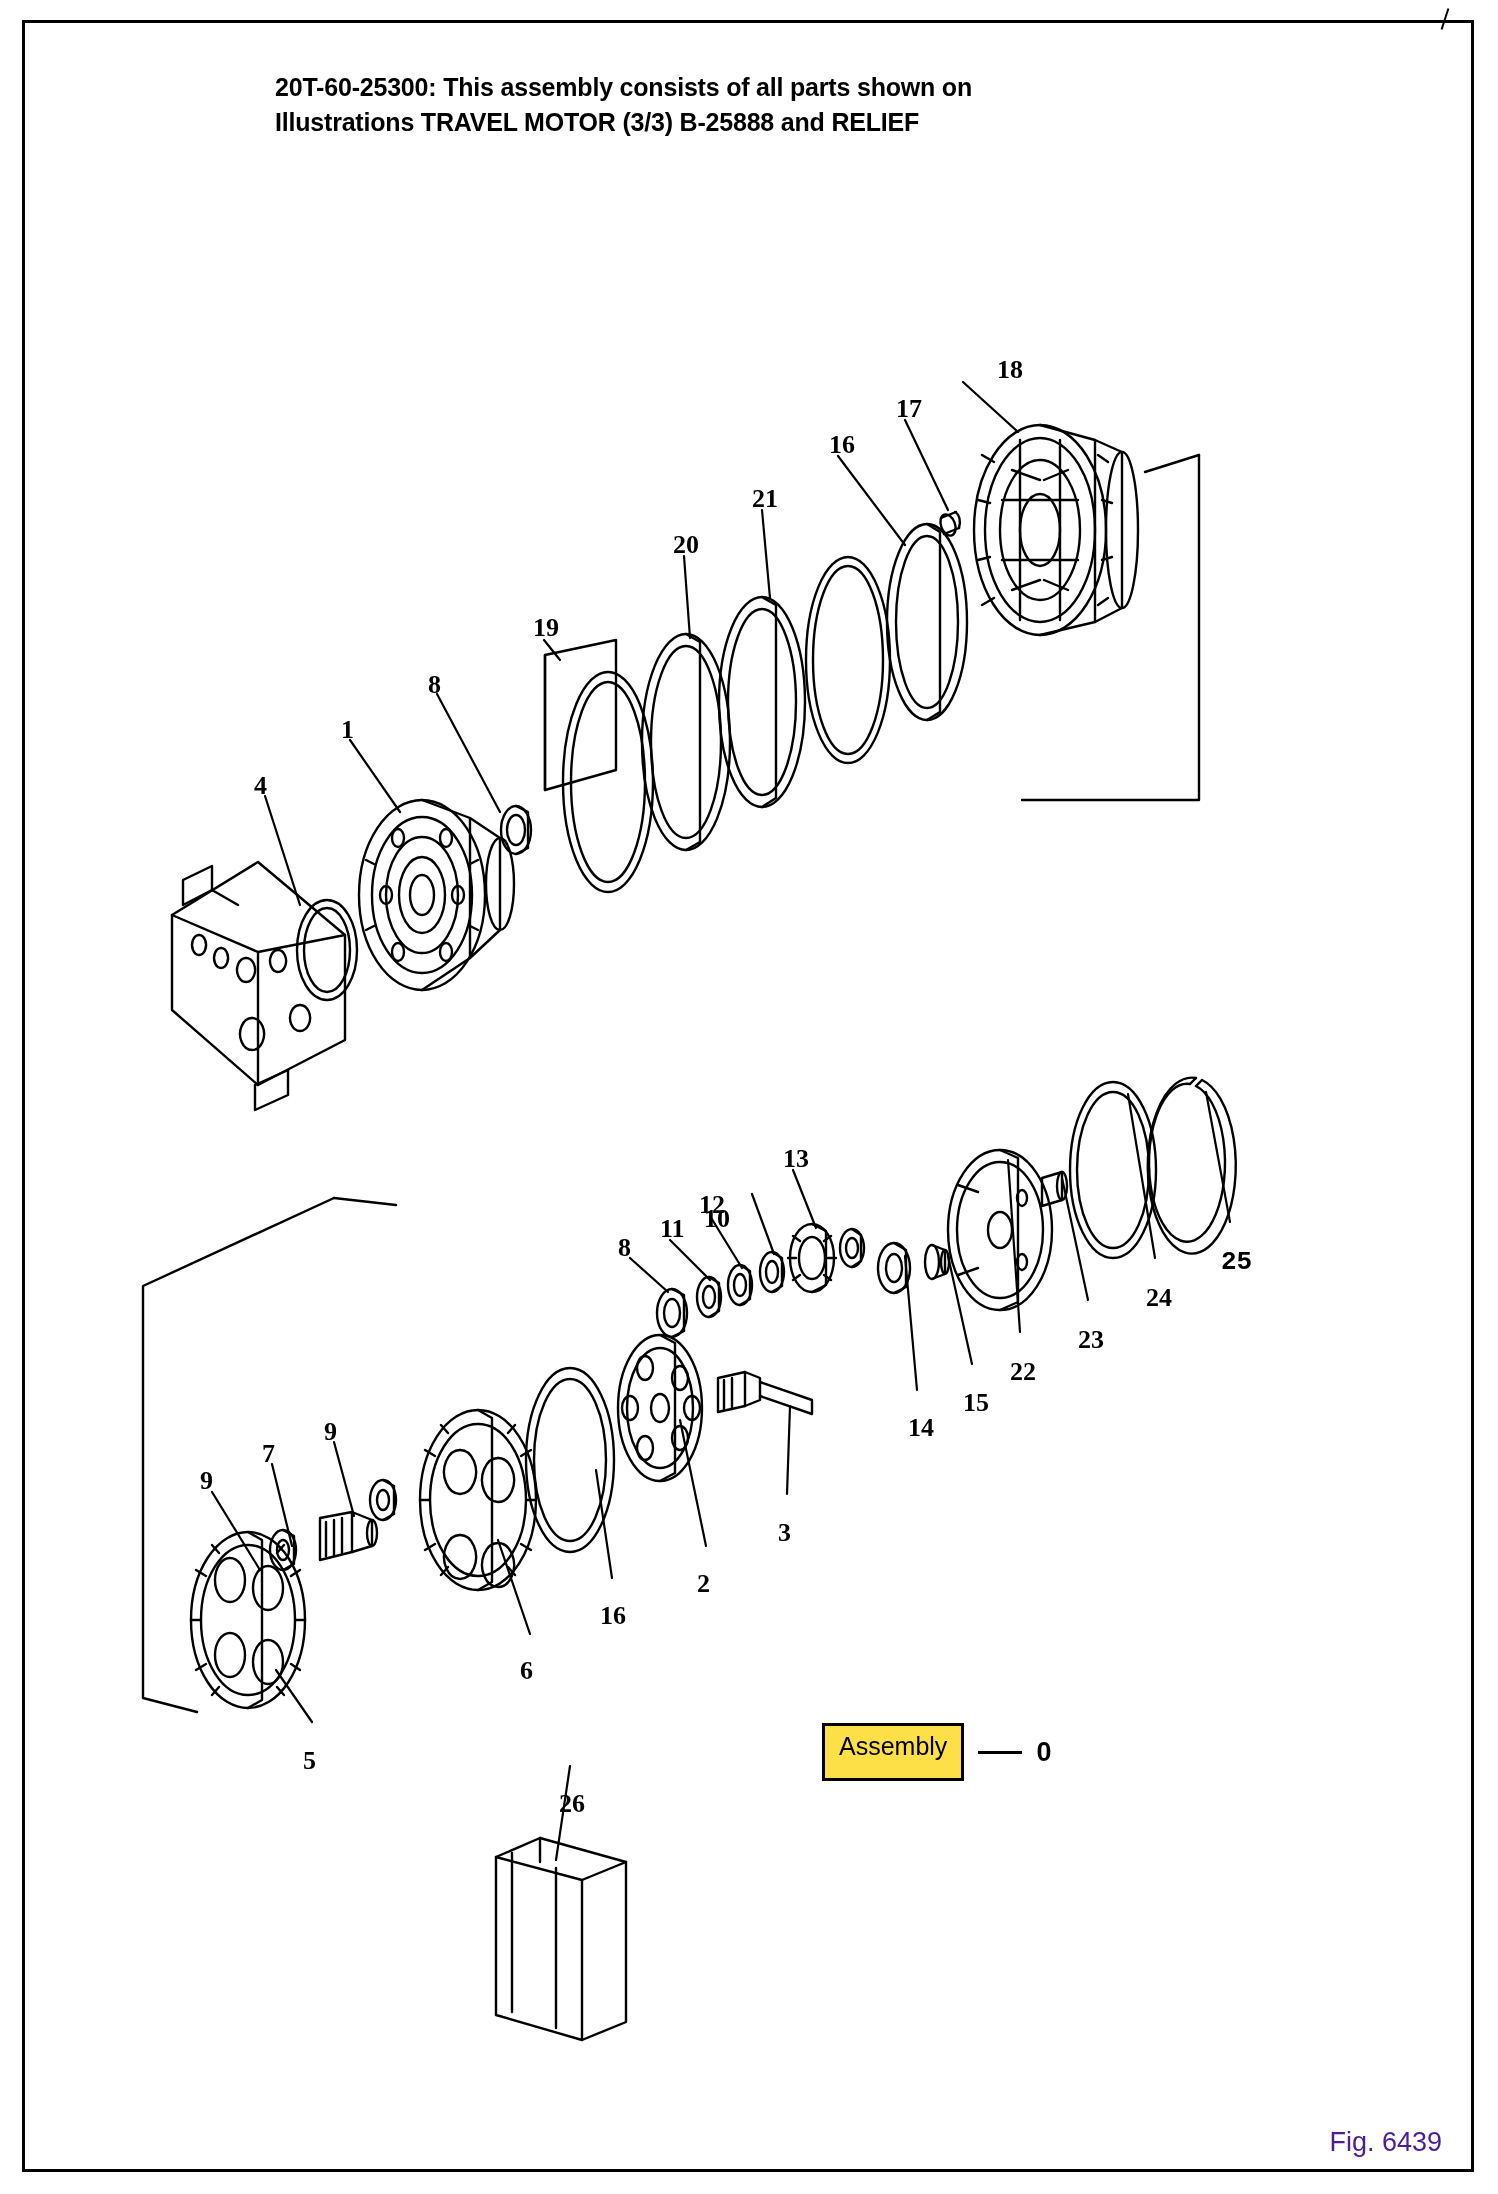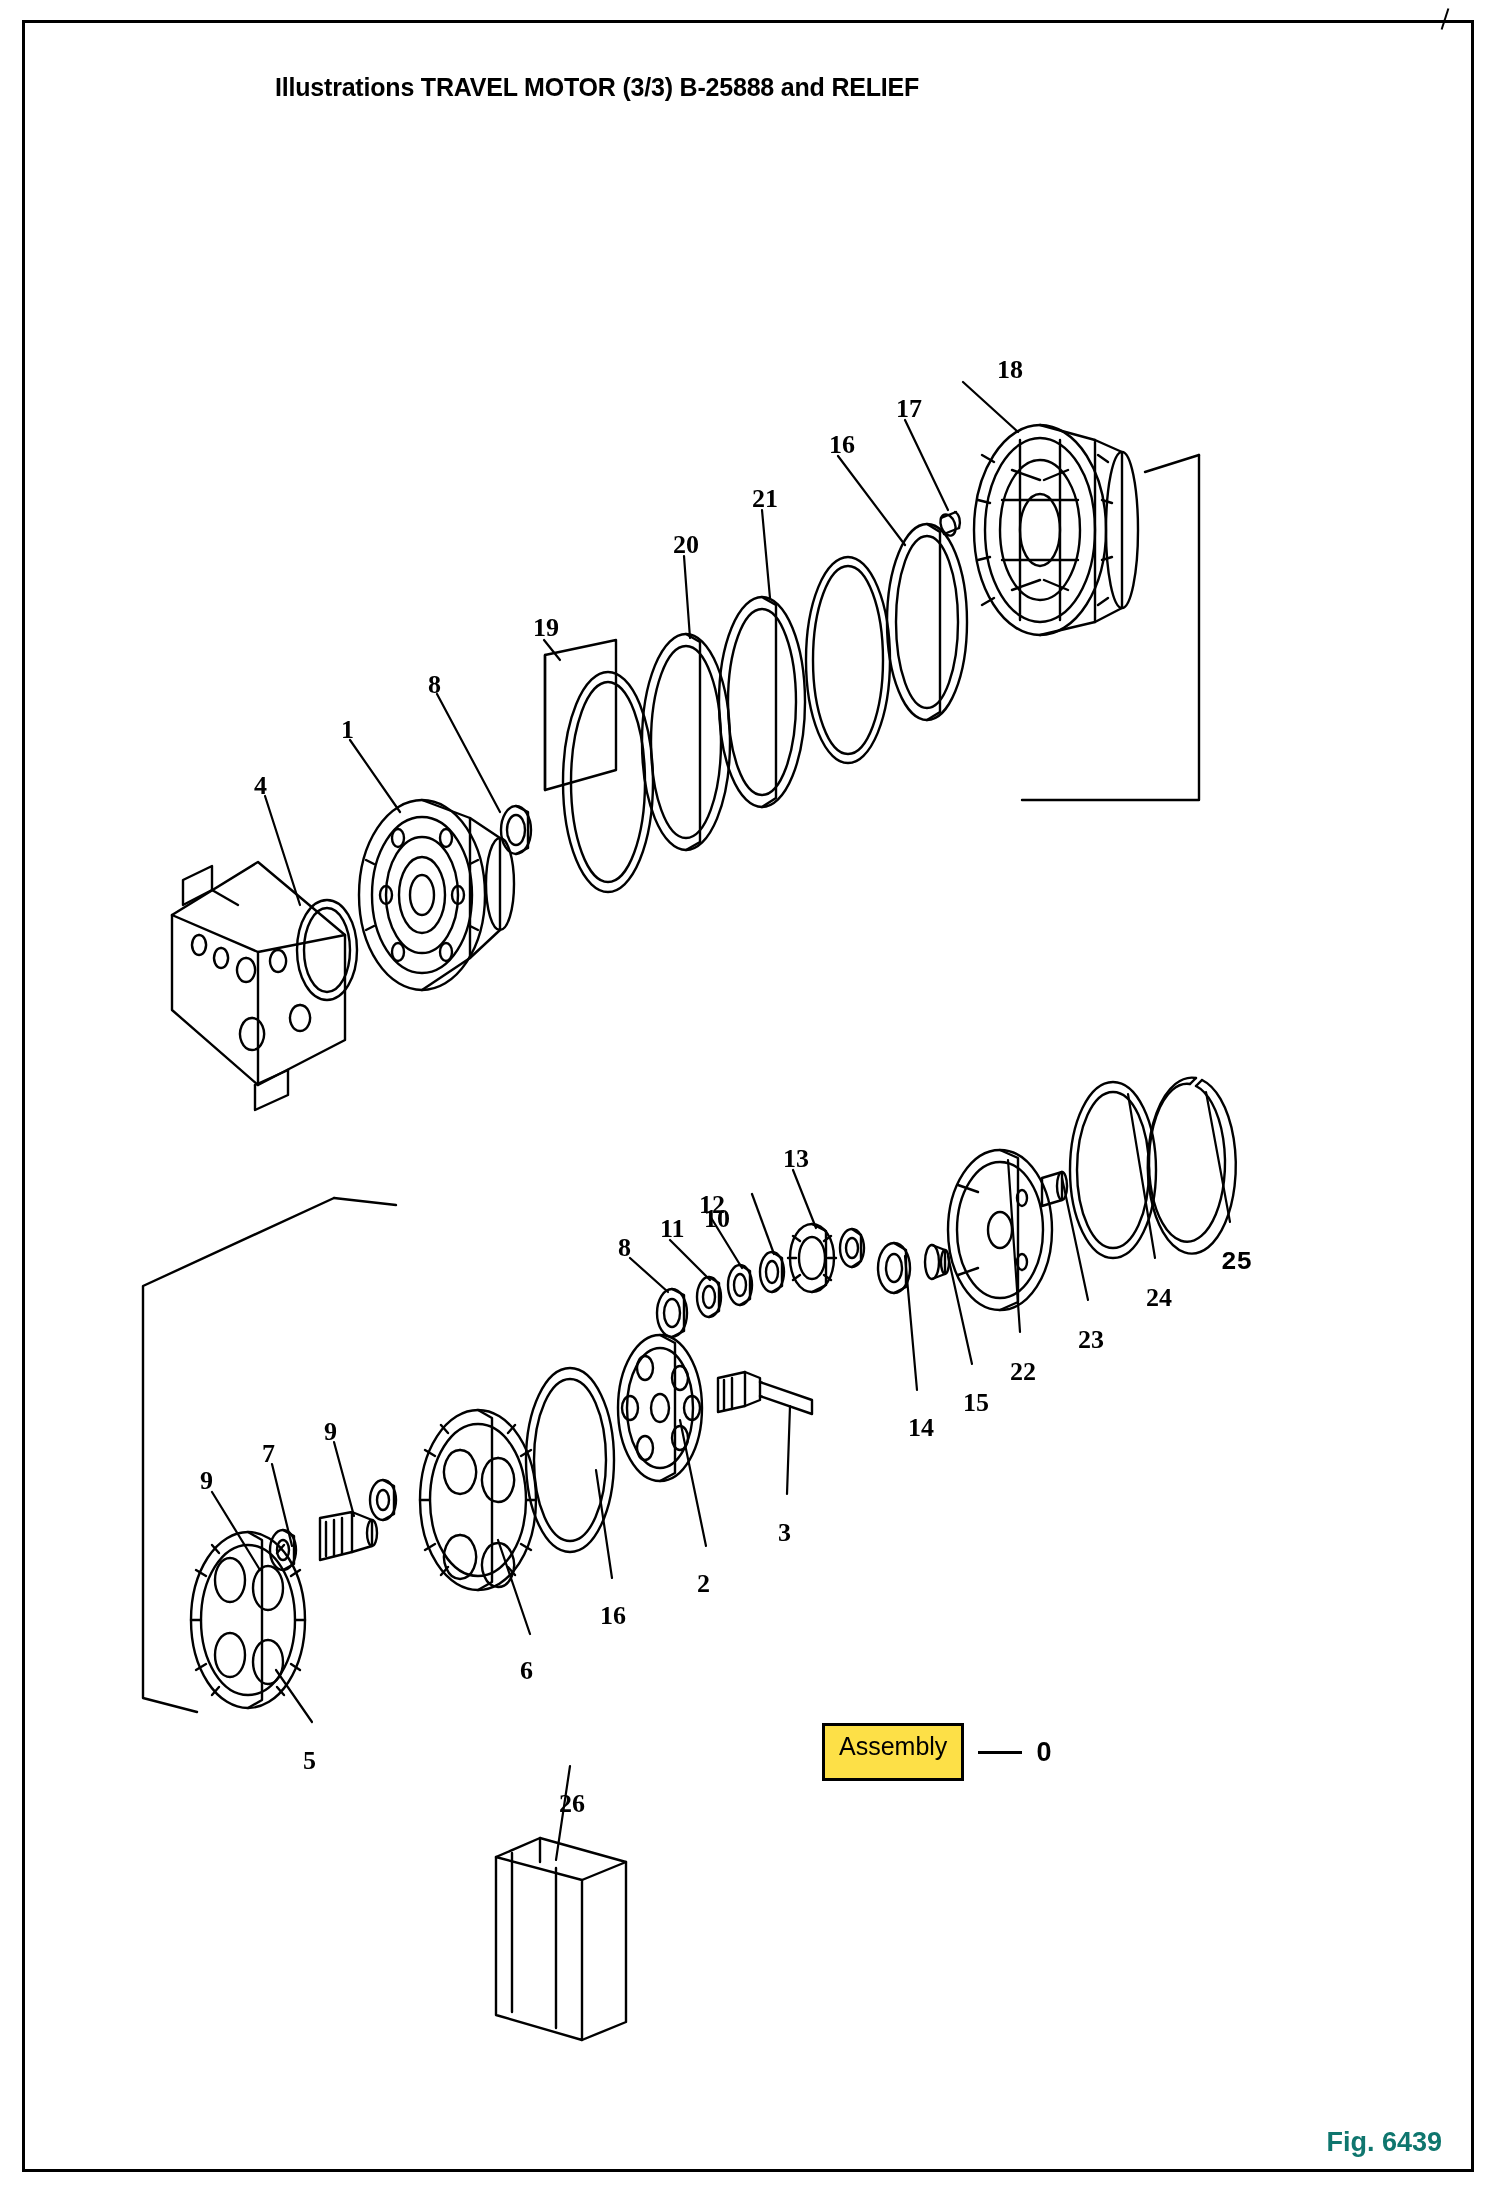--- a/index.html
+++ b/index.html
@@ -40,22 +40,22 @@
     letter-spacing: -0.2px;
   }
   #header-note div { white-space: nowrap; }
 
   
   #fig-number {
     position: absolute;
     right: 56px;
     bottom: 36px;
     font-size: 27px;
-    font-weight: bold;
-    color: #0f766e;
+    font-weight: normal;
+    color: #4c1d95;
   }
 
   
   #assembly-legend {
     position: absolute;
     left: 822px;
     top: 1723px;
     display: flex;
     align-items: center;
   }
@@ -108,20 +108,21 @@
 </style>
 </head>
 <body>
 
 <div id="page">
 
   <div id="frame"></div>
   <div id="corner-tick"></div>
 
   <div id="header-note">
+    <div>20T-60-25300: This assembly consists of all parts shown on</div>
     <div>Illustrations TRAVEL MOTOR (3/3) B-25888 and RELIEF</div>
   </div>
 
   <svg id="drawing" viewBox="0 0 1498 2194">
     <g fill="none" stroke="#000" stroke-width="2.4" stroke-linecap="round" stroke-linejoin="round">
 
       <g stroke-width="2.4">
         <path d="M1199 455 L1199 800 L1022 800"></path>
         <path d="M1199 455 L1145 472"></path>
       </g>

